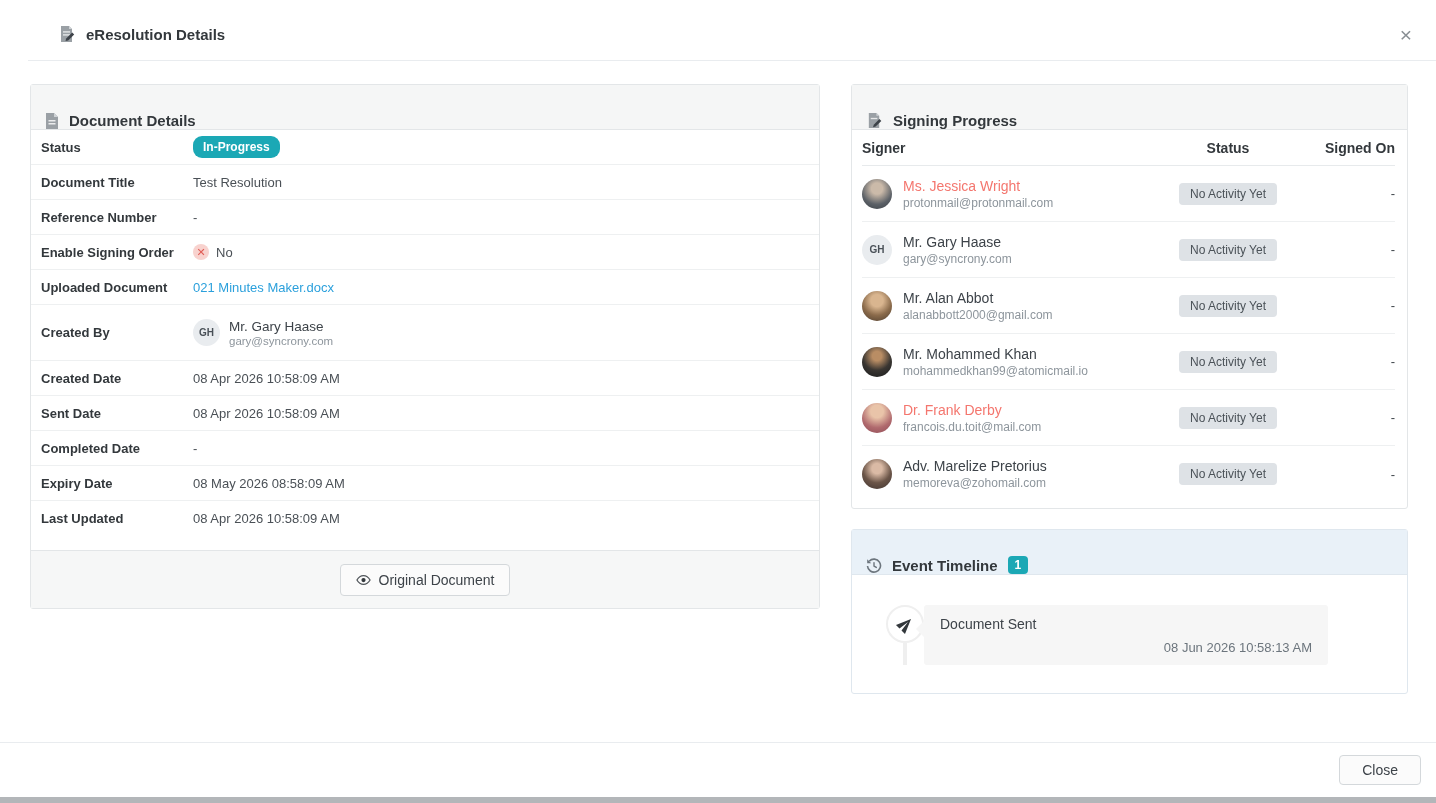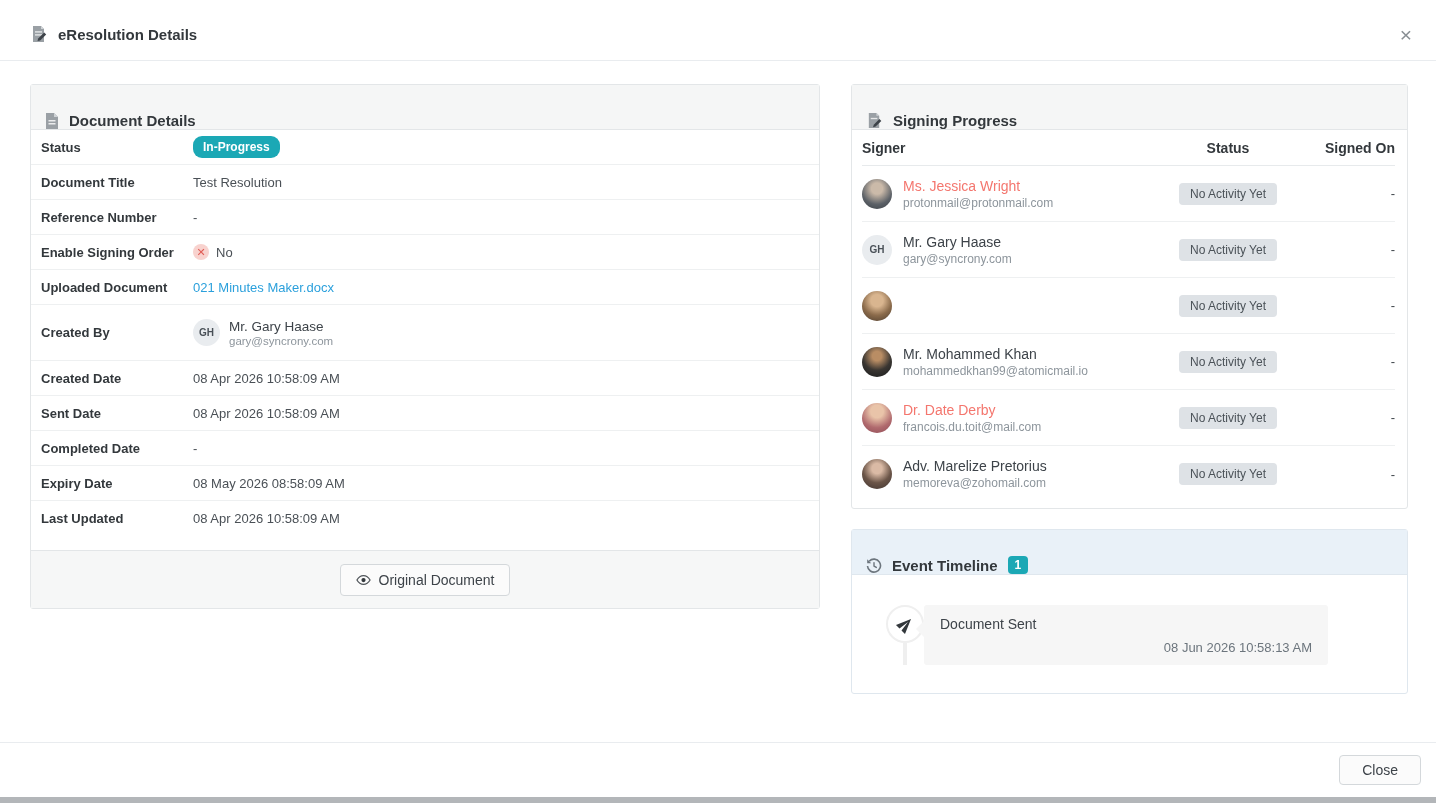--- a/index.html
+++ b/index.html
@@ -5,21 +5,21 @@
   * { margin:0; padding:0; box-sizing:border-box; }
   html,body { width:1436px; height:803px; }
   body {
     font-family:"Liberation Sans","DejaVu Sans",sans-serif;
     background:#fff; color:#3d4349; overflow:hidden;
     display:flex; flex-direction:column;
   }
   
   .modal-header {
     height:61px; flex:0 0 61px; display:flex; align-items:center;
-    padding:8px 24px 0 30px; border-bottom:1px solid #e9ecef;
+    padding:8px 24px 0 30px; border-bottom:1px solid #e9ecef;margin-left:28px;
   }
   .modal-title { font-size:15px; font-weight:bold; color:#33383c; margin-left:10px; }
   .close-x {
     margin-left:auto; font-size:21px; color:#888e93; cursor:pointer;
     line-height:1; background:none; border:none; font-family:inherit;
   }
   .modal-body { flex:1 1 auto; display:flex; padding:23px 28px 0 30px; gap:31px; overflow:hidden; }
   .modal-footer {
     flex:0 0 55px; border-top:1px solid #e9ecef; display:flex;
     align-items:center; justify-content:flex-end; padding:0 15px;
@@ -286,20 +286,24 @@
               <div class="s-email">gary@syncrony.com</div>
             </span>
           </span>
           <span class="col-status"><span class="badge-muted">No Activity Yet</span></span>
           <span class="col-signed dash">-</span>
         </div>
 
         <div class="sp-row">
           <span class="col-signer sp-person">
             <span class="avatar av-photo3"></span>
+            <span>
+              <div class="s-name">Mr. Alan Abbot</div>
+              <div class="s-email">alanabbott2000@gmail.com</div>
+            </span>
           </span>
           <span class="col-status"><span class="badge-muted">No Activity Yet</span></span>
           <span class="col-signed dash">-</span>
         </div>
 
         <div class="sp-row">
           <span class="col-signer sp-person">
             <span class="avatar av-photo4"></span>
             <span>
               <div class="s-name">Mr. Mohammed Khan</div>
@@ -307,21 +311,21 @@
             </span>
           </span>
           <span class="col-status"><span class="badge-muted">No Activity Yet</span></span>
           <span class="col-signed dash">-</span>
         </div>
 
         <div class="sp-row">
           <span class="col-signer sp-person">
             <span class="avatar av-photo5"></span>
             <span>
-              <div class="s-name hl">Dr. Date Derby</div>
+              <div class="s-name hl">Dr. Frank Derby</div>
               <div class="s-email">francois.du.toit@mail.com</div>
             </span>
           </span>
           <span class="col-status"><span class="badge-muted">No Activity Yet</span></span>
           <span class="col-signed dash">-</span>
         </div>
 
         <div class="sp-row">
           <span class="col-signer sp-person">
             <span class="avatar av-photo6"></span>

